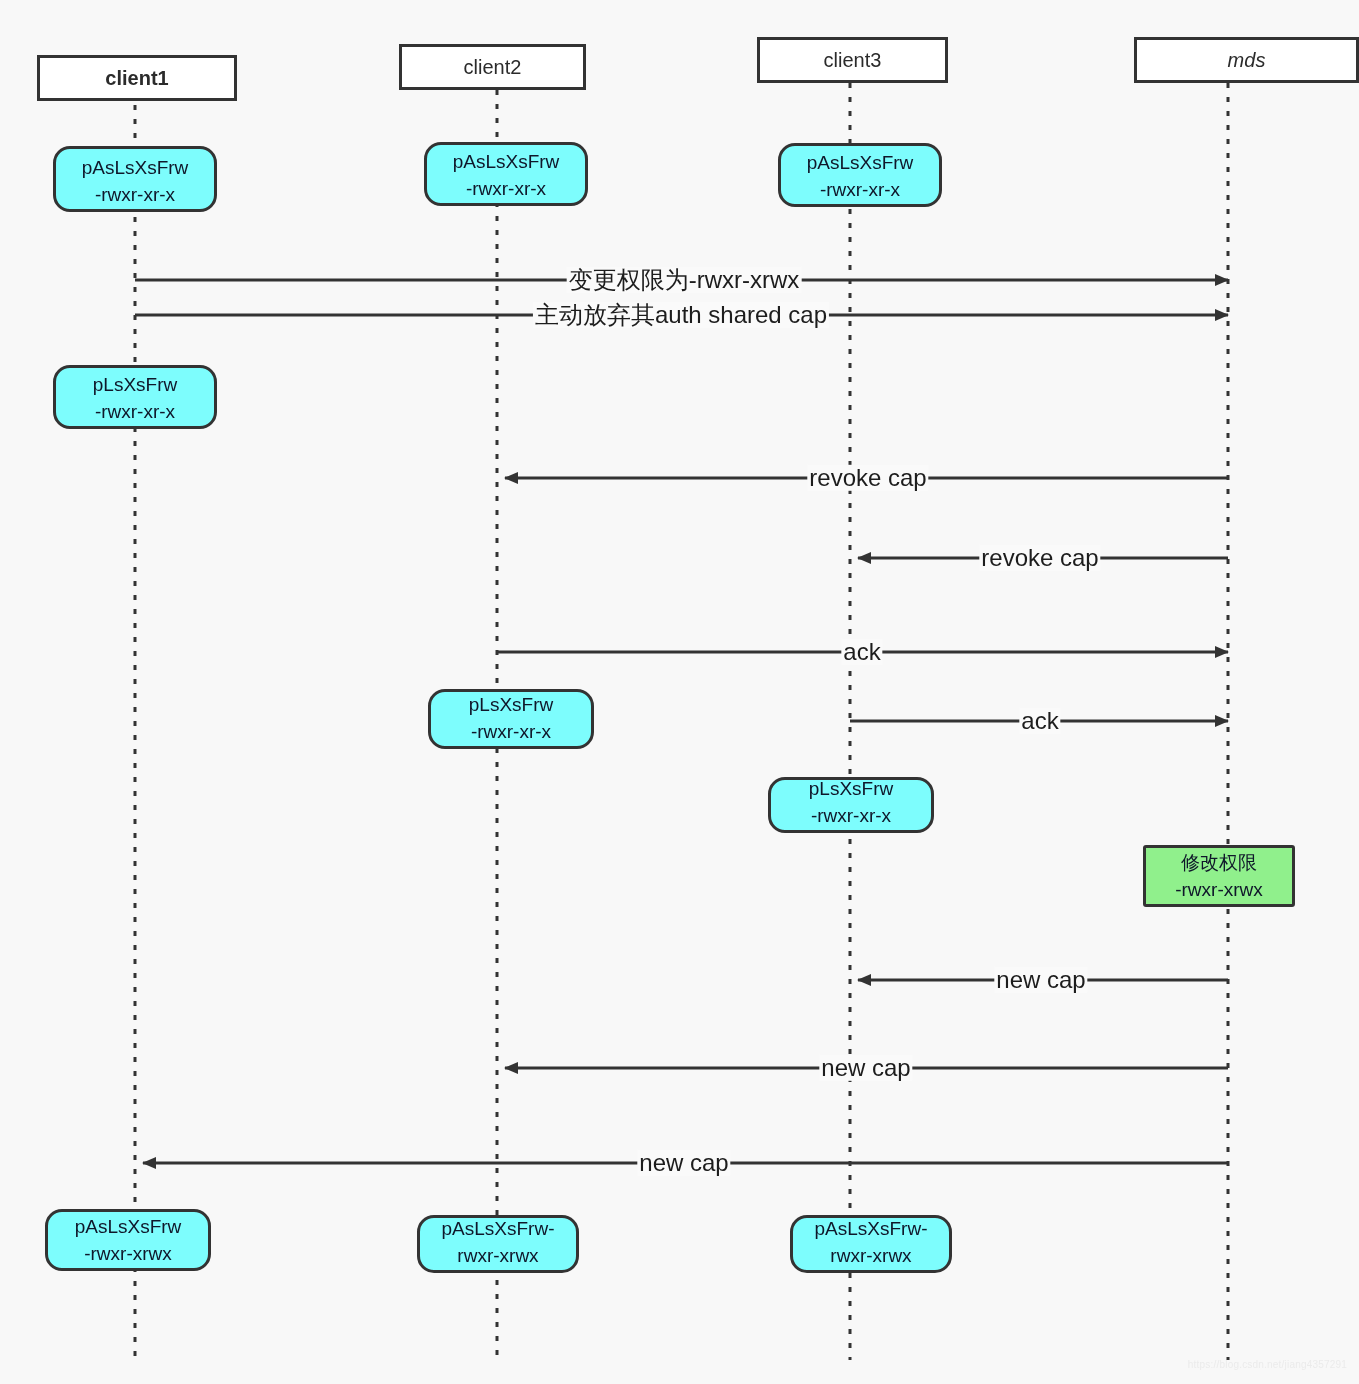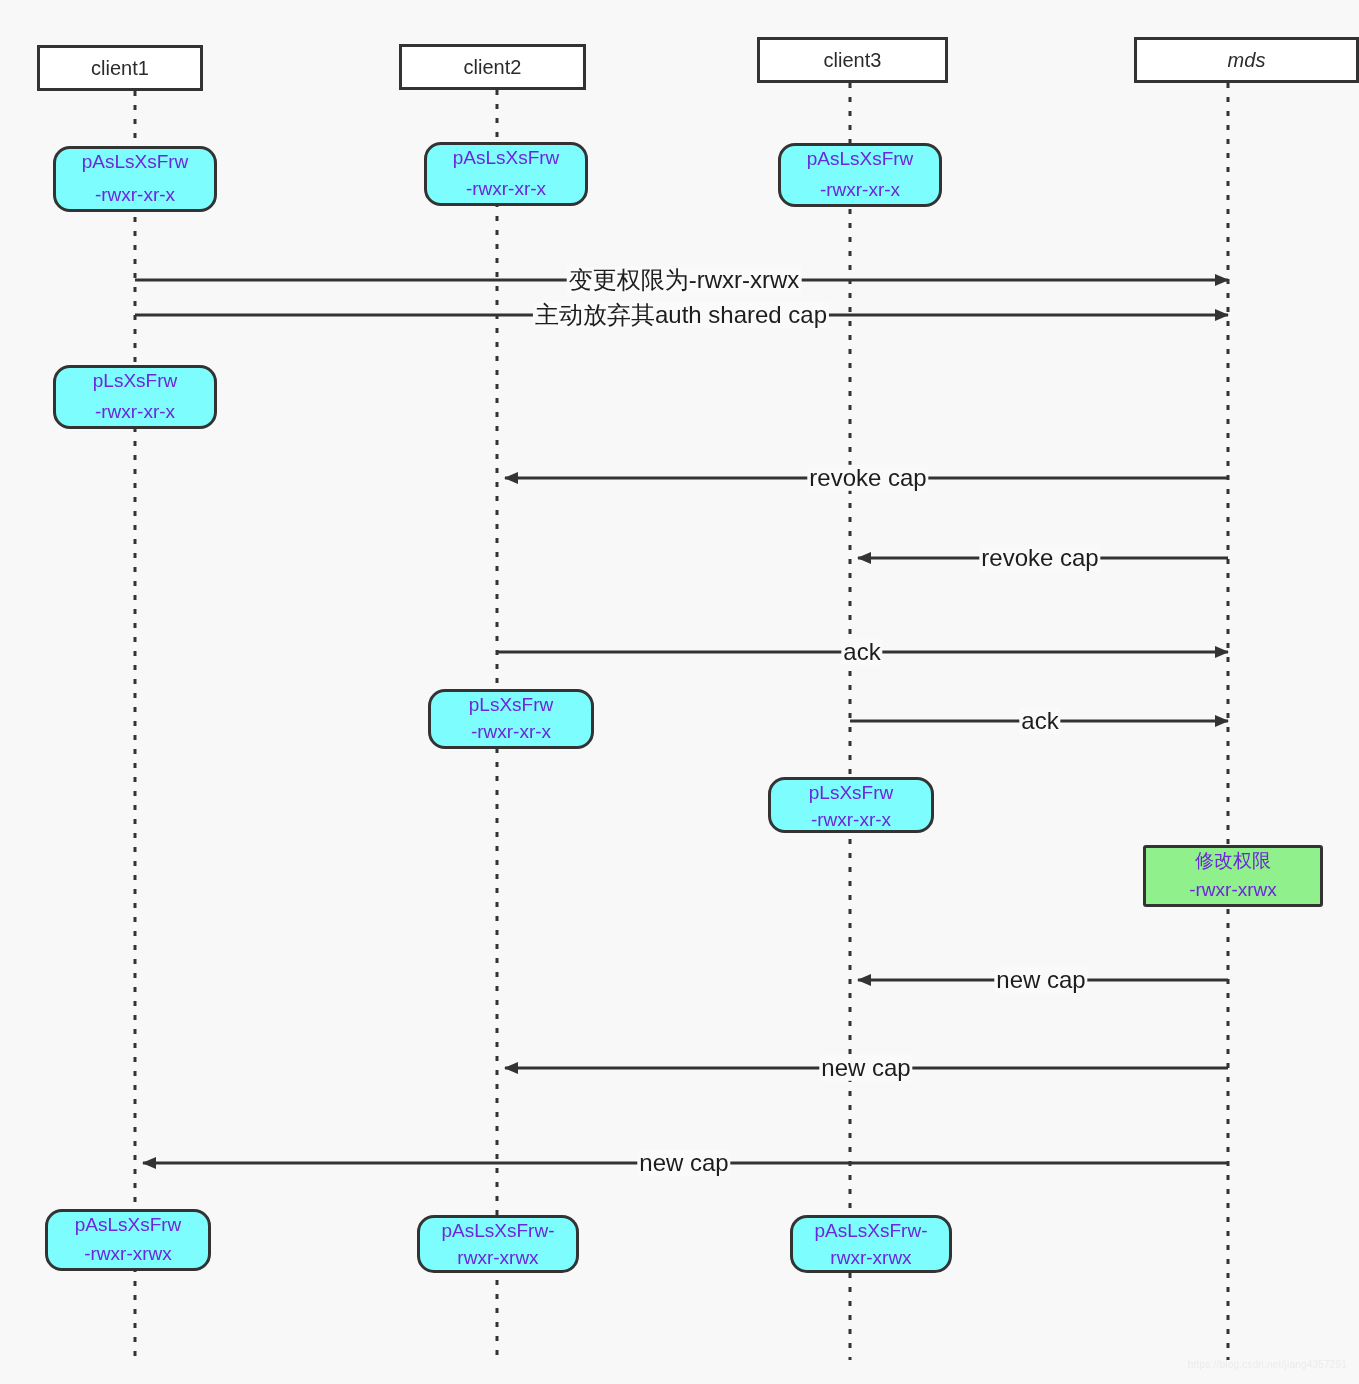--- a/index.html
+++ b/index.html
@@ -35,24 +35,24 @@
     font-size: 20px;
     color: #2b2b2b;
   }
   .note-box {
     position: absolute;
     box-sizing: border-box;
     border: 3px solid #333333;
     display: flex;
     flex-direction: column;
     align-items: center;
-    justify-content: space-between;
+    justify-content: flex-end;
     font-size: 19px;
     line-height: 1.42;
-    color: #6d28d9;
+    color: #0f172a;
     text-align: center;
     white-space: pre-line;
   }
   .note-box.cyan {
     background: #7dfdfd;
     border-radius: 17px;
   }
   .note-box.green {
     background: #90f08c;
     border-radius: 3px;
@@ -107,41 +107,41 @@
         <line x1="1228" x2="858" y1="558" y2="558" stroke="#333333" stroke-width="3" marker-end="url(#arrowL)"></line>
         <line x1="497" x2="1228" y1="652" y2="652" stroke="#333333" stroke-width="3" marker-end="url(#arrowR)"></line>
         <line x1="850" x2="1228" y1="721" y2="721" stroke="#333333" stroke-width="3" marker-end="url(#arrowR)"></line>
         <line x1="1228" x2="858" y1="980" y2="980" stroke="#333333" stroke-width="3" marker-end="url(#arrowL)"></line>
         <line x1="1228" x2="505" y1="1068" y2="1068" stroke="#333333" stroke-width="3" marker-end="url(#arrowL)"></line>
         <line x1="1228" x2="143" y1="1163" y2="1163" stroke="#333333" stroke-width="3" marker-end="url(#arrowL)"></line>
       </g>
   </svg>
 
   <div id="participants-layer">
-      <div class="participant-box" style="left: 37px; top: 45px; width: 166px; height: 46px;">
+      <div class="participant-box" style="left: 37px; top: 55px; width: 200px; height: 46px; font-weight: bold;">
         <span>client1</span>
       </div>
       <div class="participant-box" style="left: 399px; top: 44px; width: 187px; height: 46px;">
         <span>client2</span>
       </div>
       <div class="participant-box" style="left: 757px; top: 37px; width: 191px; height: 46px; text-align: right;">
         <span>client3</span>
       </div>
       <div class="participant-box" style="left: 1134px; top: 37px; width: 225px; height: 46px; font-style: italic;">
         <span>mds</span>
       </div>
     </div>
   <div id="notes-layer">
       <div class="note-box cyan" style="left: 53px; top: 146px; width: 164px; height: 66px;"><span class="note-line">pAsLsXsFrw</span><span class="note-line">-rwxr-xr-x</span></div>
       <div class="note-box cyan" style="left: 424px; top: 142px; width: 164px; height: 64px;"><span class="note-line">pAsLsXsFrw</span><span class="note-line">-rwxr-xr-x</span></div>
       <div class="note-box cyan" style="left: 778px; top: 143px; width: 164px; height: 64px;"><span class="note-line">pAsLsXsFrw</span><span class="note-line">-rwxr-xr-x</span></div>
       <div class="note-box cyan" style="left: 53px; top: 365px; width: 164px; height: 64px;"><span class="note-line">pLsXsFrw</span><span class="note-line">-rwxr-xr-x</span></div>
       <div class="note-box cyan" style="left: 428px; top: 689px; width: 166px; height: 60px;"><span class="note-line">pLsXsFrw</span><span class="note-line">-rwxr-xr-x</span></div>
       <div class="note-box cyan" style="left: 768px; top: 777px; width: 166px; height: 56px;"><span class="note-line">pLsXsFrw</span><span class="note-line">-rwxr-xr-x</span></div>
-      <div class="note-box green" style="left: 1143px; top: 845px; width: 180px; height: 62px;"><span class="note-line">修改权限</span><span class="note-line">-rwxr-xrwx</span></div>
+      <div class="note-box green" style="left: 1143px; top: 845px; width: 152px; height: 62px;"><span class="note-line">修改权限</span><span class="note-line">-rwxr-xrwx</span></div>
       <div class="note-box cyan" style="left: 45px; top: 1209px; width: 166px; height: 62px;"><span class="note-line">pAsLsXsFrw</span><span class="note-line">-rwxr-xrwx</span></div>
       <div class="note-box cyan" style="left: 417px; top: 1215px; width: 162px; height: 58px;"><span class="note-line">pAsLsXsFrw-</span><span class="note-line">rwxr-xrwx</span></div>
       <div class="note-box cyan" style="left: 790px; top: 1215px; width: 162px; height: 58px;"><span class="note-line">pAsLsXsFrw-</span><span class="note-line">rwxr-xrwx</span></div>
     </div>
   <div id="labels-layer">
       <div class="msg-label" style="left: 684px; top: 280px;">变更权限为-rwxr-xrwx</div>
       <div class="msg-label" style="left: 681px; top: 315px;">主动放弃其auth shared cap</div>
       <div class="msg-label" style="left: 868px; top: 478px;">revoke cap</div>
       <div class="msg-label" style="left: 1040px; top: 558px;">revoke cap</div>
       <div class="msg-label" style="left: 862px; top: 652px;">ack</div>

